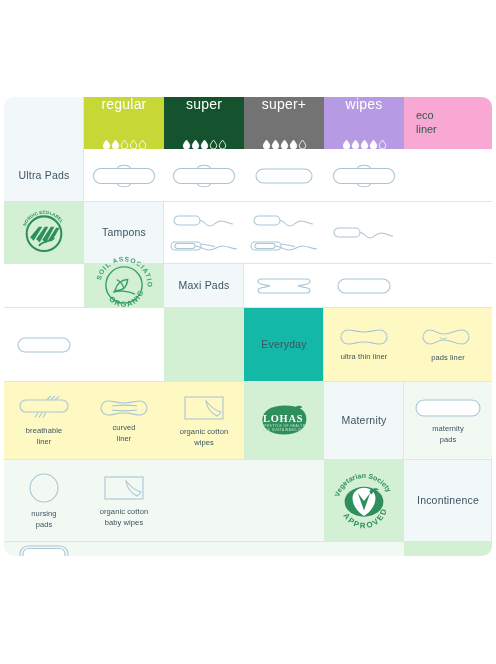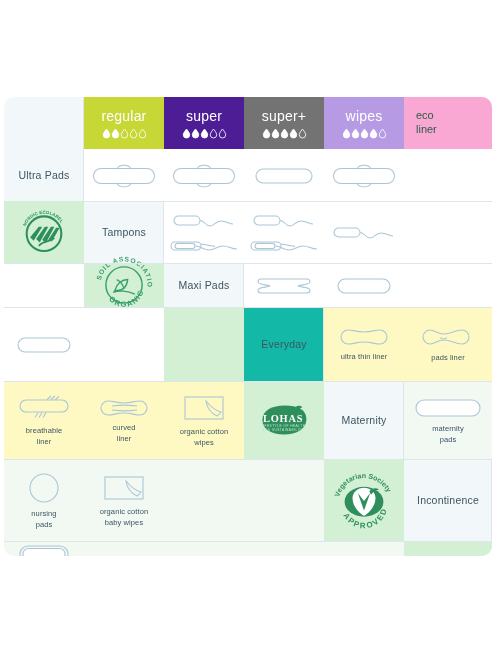--- a/index.html
+++ b/index.html
@@ -31,21 +31,21 @@
   
   .band-normal{background:#f2f7f9;text-align:center;}
   .band-white{background:#ffffff;}
   .band-yellow{background:#14b8a6;text-align:center;}
   .band-yellow-light{background:#fef9c3;}
   .band-mint-light{background:#f2f8f2;}
   .band-eco{background:#d3f0d5;}
 
   
   .hdr{
-    display:flex;flex-direction:column;align-items:center;justify-content:center;
+    display:flex;flex-direction:column;align-items:center;justify-content:space-between;
     color:#ffffff;
   }
   .hdr-label{font-size:14px;font-weight:400;letter-spacing:.2px;line-height:1;margin-bottom:6px;}
   .drops{display:flex;gap:2px;align-items:center;}
   .drop{width:7px;height:9px;display:block;}
 
   .hdr-eco{
     display:flex;flex-direction:column;align-items:flex-start;justify-content:center;
     padding-left:12px;color:#2f5b48;
   }
@@ -106,21 +106,21 @@
       <path d="M3.5 0C3.5 0 7 4.2 7 6.2A3.5 3.5 0 0 1 0 6.2C0 4.2 3.5 0 3.5 0z" fill="none" stroke="#ffffff" stroke-width="0.9"></path>
             </svg>
             <svg class="drop" viewBox="0 0 7 9.7">
       <path d="M3.5 0C3.5 0 7 4.2 7 6.2A3.5 3.5 0 0 1 0 6.2C0 4.2 3.5 0 3.5 0z" fill="none" stroke="#ffffff" stroke-width="0.9"></path>
             </svg>
             <svg class="drop" viewBox="0 0 7 9.7">
       <path d="M3.5 0C3.5 0 7 4.2 7 6.2A3.5 3.5 0 0 1 0 6.2C0 4.2 3.5 0 3.5 0z" fill="none" stroke="#ffffff" stroke-width="0.9"></path>
             </svg>
           </div>
            </div>
-        <div class="cell hdr" style="background:#4c1d95">
+        <div class="cell hdr" style="background:#14532d">
              <div class="hdr-label">super</div>
              <div class="drops">
             <svg class="drop" viewBox="0 0 7 9.7">
       <path d="M3.5 0C3.5 0 7 4.2 7 6.2A3.5 3.5 0 0 1 0 6.2C0 4.2 3.5 0 3.5 0z" fill="#ffffff" stroke="#ffffff" stroke-width="0.9"></path>
             </svg>
             <svg class="drop" viewBox="0 0 7 9.7">
       <path d="M3.5 0C3.5 0 7 4.2 7 6.2A3.5 3.5 0 0 1 0 6.2C0 4.2 3.5 0 3.5 0z" fill="#ffffff" stroke="#ffffff" stroke-width="0.9"></path>
             </svg>
             <svg class="drop" viewBox="0 0 7 9.7">
       <path d="M3.5 0C3.5 0 7 4.2 7 6.2A3.5 3.5 0 0 1 0 6.2C0 4.2 3.5 0 3.5 0z" fill="#ffffff" stroke="#ffffff" stroke-width="0.9"></path>

